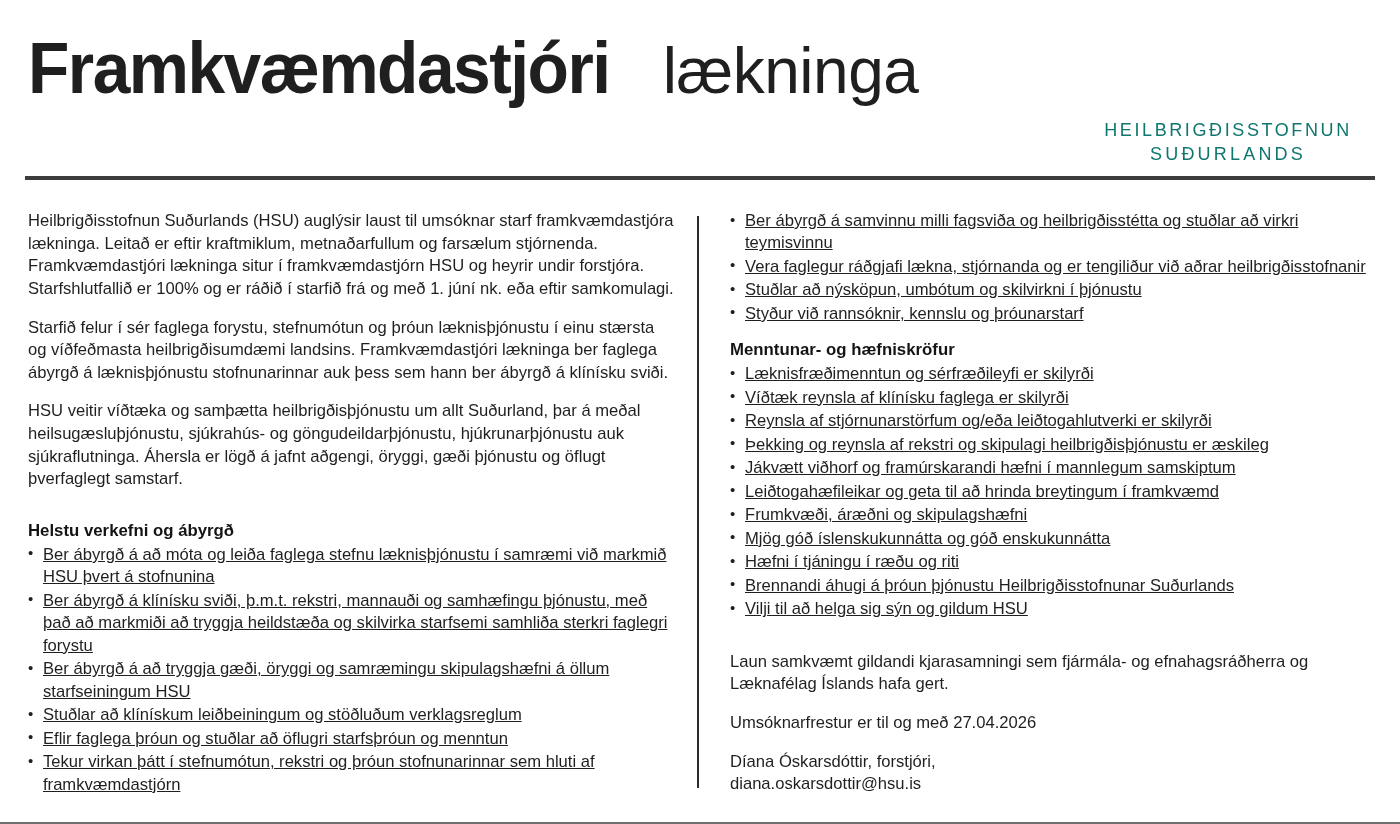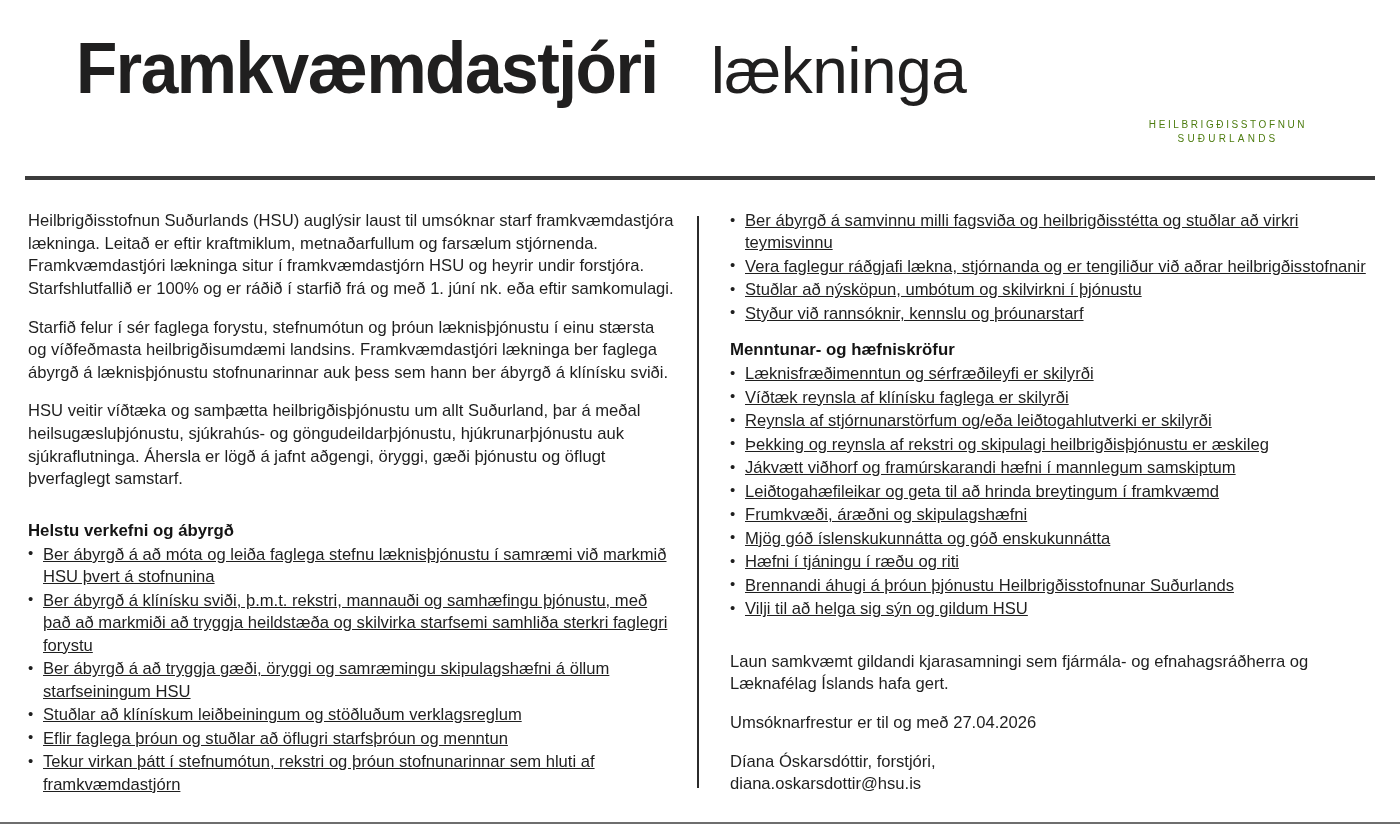--- a/index.html
+++ b/index.html
@@ -15,21 +15,20 @@
   }
 
   .ad {
     position: relative;
     width: 1400px;
     height: 824px;
     box-sizing: border-box;
     background: #ffffff;
     border-bottom: 2px solid #6e6e6e;
     overflow: hidden;
-    padding-left: 48px;
   }
 
   
   .header {
     position: relative;
     height: 176px;
   }
 
   .title {
     position: absolute;
@@ -68,23 +67,23 @@
   }
   .logo-mark {
     width: 104px;
     height: 104px;
     margin: 0 auto 6px auto;
     position: relative;
     display: block;
   }
   .logo-wordmark {
     font-family: "Liberation Sans", sans-serif;
-    font-size: 10px;
+    font-size: 18px;
     font-weight: 400;
-    color: #4d7c0f;
+    color: #0f766e;
     letter-spacing: 2.6px;
     line-height: 1.35;
   }
   .logo-wordmark .l2 {
     display: block;
     letter-spacing: 3.2px;
   }
 
   
   .hrule {

